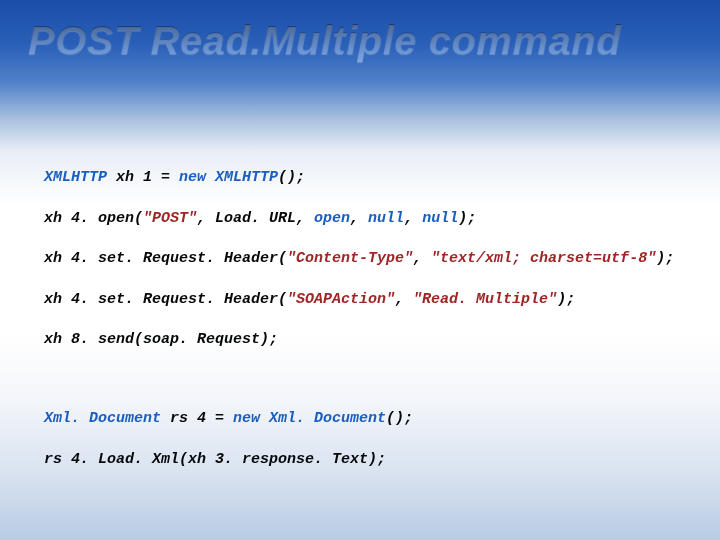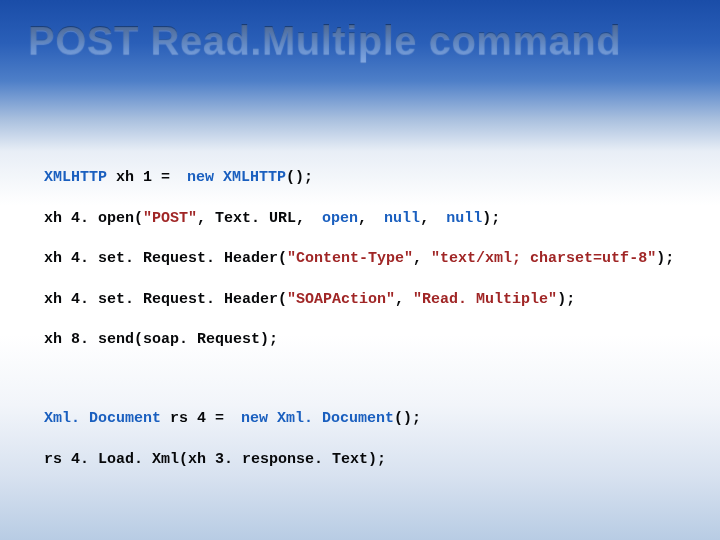--- a/index.html
+++ b/index.html
@@ -1,15 +1,15 @@
 <!DOCTYPE html>
 <html><head>
 <meta charset="utf-8">
 <style>
-  * { margin: 0; padding: 0; box-sizing: border-box; }
+  * { margin: 0; padding: 0; box-sizing: border-box; font-style: italic; }
   html, body { width: 720px; height: 540px; overflow: hidden; }
   body {
     font-family: "Segoe UI", Arial, sans-serif;
     background: linear-gradient(180deg,
       #1a4da8 0%,
       #2a5fb8 8%,
       #4e7fc8 15%,
       #a8bfde 22%,
       #e8eef6 28%,
       #ffffff 38%,
@@ -40,30 +40,30 @@
     font-family: Consolas, "Courier New", monospace;
     font-size: 15px;
     font-weight: 700;
     color: #07080a;
     line-height: 1.35;
     white-space: pre;
   }
   .blk { display: block; }
   .gap { height: 18px; }
   .type { color: #1a5fbf; margin-top: 44px; }
-  .kw   { color: #1a5fbf; margin-left: 8px; }
+  .kw   { color: #1a5fbf; }
   .str  { color: #a02626; }
 </style>
 </head>
 <body>
 
 <div class="title">POST Read.Multiple command</div>
 
 <div class="code">
 <span class="blk"><span class="type">XMLHTTP</span><span> xh 1 = </span><span class="kw">new</span><span class="type"> XMLHTTP</span><span>();</span></span>
-<span class="blk"><span>xh 4. open(</span><span class="str">"POST"</span><span>, Text. URL, </span><span class="kw">open</span><span>, </span><span class="kw">null</span><span>, </span><span class="kw">null</span><span>);</span></span>
+<span class="blk"><span>xh 4. open(</span><span class="str">"POST"</span><span>, Load. URL, </span><span class="kw">open</span><span>, </span><span class="kw">null</span><span>, </span><span class="kw">null</span><span>);</span></span>
 <span class="blk"><span>xh 4. set. Request. Header(</span><span class="str">"Content-Type"</span><span>, </span><span class="str">"text/xml; charset=utf-8"</span><span>);</span></span>
 <span class="blk"><span>xh 4. set. Request. Header(</span><span class="str">"SOAPAction"</span><span>, </span><span class="str">"Read. Multiple"</span><span>);</span></span>
 <span class="blk"><span>xh 8. send(soap. Request);</span></span>
 <div class="gap"></div>
 <span class="blk"><span class="type">Xml. Document</span><span> rs 4 = </span><span class="kw">new</span><span class="type"> Xml. Document</span><span>();</span></span>
 <span class="blk"><span>rs 4. Load. Xml(xh 3. response. Text);</span></span>
 </div>
 
 </body></html>

